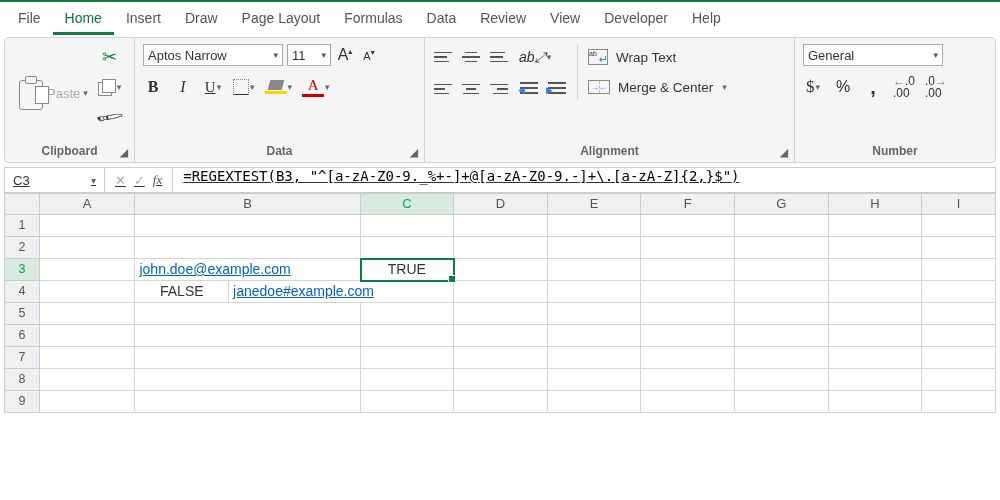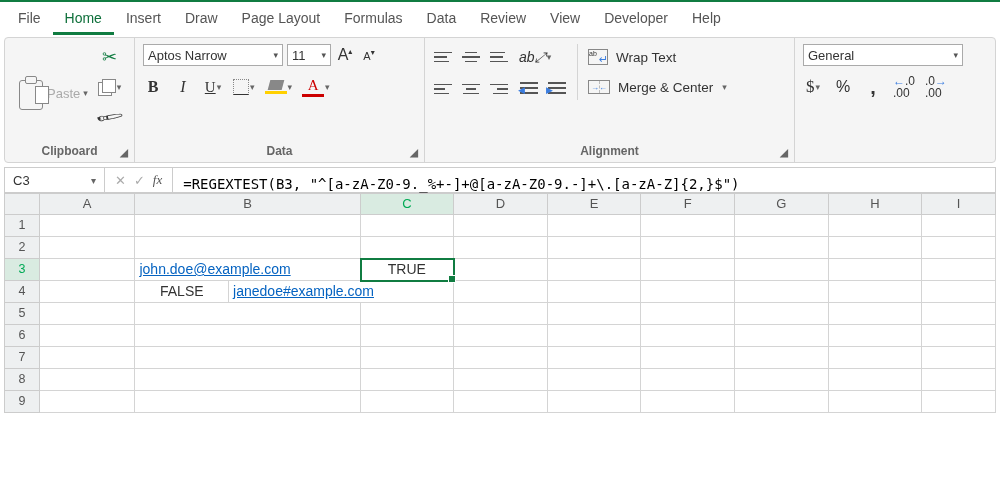--- a/index.html
+++ b/index.html
@@ -65,29 +65,29 @@
   .indent::before { content:""; position:absolute; left:0; top:0; width:100%; height:1.5px; background:#555; box-shadow: 0 5px 0 #555, 0 10px 0 #555; }
   .indent-arrow { position: absolute; font-size: 9px; color: #3a7de0; }
   .wrap-icon { width: 20px; height: 16px; border: 1px solid #888; position: relative; font-size: 7px; }
   .wrap-arrow { position:absolute; right:-1px; top:3px; color:#3a7de0; font-size:11px; }
   .merge-icon { width: 22px; height: 14px; border: 1px solid #888; position: relative; }
   .merge-icon::before { content:""; position:absolute; left:50%; top:0; bottom:0; border-left:1px dashed #bbb; }
   .merge-arrows { position:absolute; font-size:8px; color:#3a7de0; left:2px; right:2px; top:2px; display:flex; justify-content:space-between; }
   .wt-row { display: flex; align-items: center; gap: 6px; font-size: 13.5px; }
 
   
-  .num-combo { width: 160px; }
+  .num-combo { width: 140px; }
   .num-bot { display:flex; gap: 10px; align-items: center; margin-top: 10px; }
   .dollar { font-family: serif; font-size: 17px; }
   .pct { font-size: 16px; }
   .comma { font-size: 20px; font-weight: bold; }
   .dec { font-size: 12px; line-height: 1; }
 
   
-  .fxrow { display: flex; align-items: flex-end; border: 1px solid #ccc; margin: 4px 4px 0 4px; height: 26px; background: #fff; }
+  .fxrow { display: flex; align-items: flex-start; border: 1px solid #ccc; margin: 4px 4px 0 4px; height: 26px; background: #fff; text-decoration: underline; }
   .namebox { width: 100px; border-right: 1px solid #ccc; padding: 0 8px; display: flex; align-items: center; height: 100%; font-size: 13px; }
   .namebox .dd2 { margin-left: auto; font-size: 10px; color: #666; }
   .fx-btns { display: flex; align-items: center; gap: 8px; padding: 0 10px; border-right: 1px solid #ccc; height: 100%; color: #aaa; }
   .fx-btns .fx { font-style: italic; font-family: serif; color: #555; }
   .formula { padding: 0 10px; font-family: Consolas, monospace; font-size: 14px; color: #000000; }
 
   
   .grid { flex: 1; overflow: hidden; display: flex; flex-direction: column; margin: 0 4px; }
   .col-headers { display: flex; height: 22px; }
   .corner { width: 36px; background: #eef0f1; border: 1px solid #ccc; }
@@ -313,20 +313,21 @@
               <span class="comma">,</span>
             </div>
           <div class="btn">
               <span class="dec"><span style="color:#3a7de0">←</span><span>.0</span><br><span>.00</span></span>
             </div>
           <div class="btn">
               <span class="dec"><span>.0</span><span style="color:#3a7de0">→</span><br><span>.00</span></span>
             </div>
         </div>
       </div>
+      <div class="group-label"><span>Number</span></div>
     </div>
   </div>
 
   <div class="fxrow">
     <div class="namebox">
         <span>C3</span>
         <span class="dd2">▾</span>
       </div>
     <div class="fx-btns">
       <span>✕</span>

